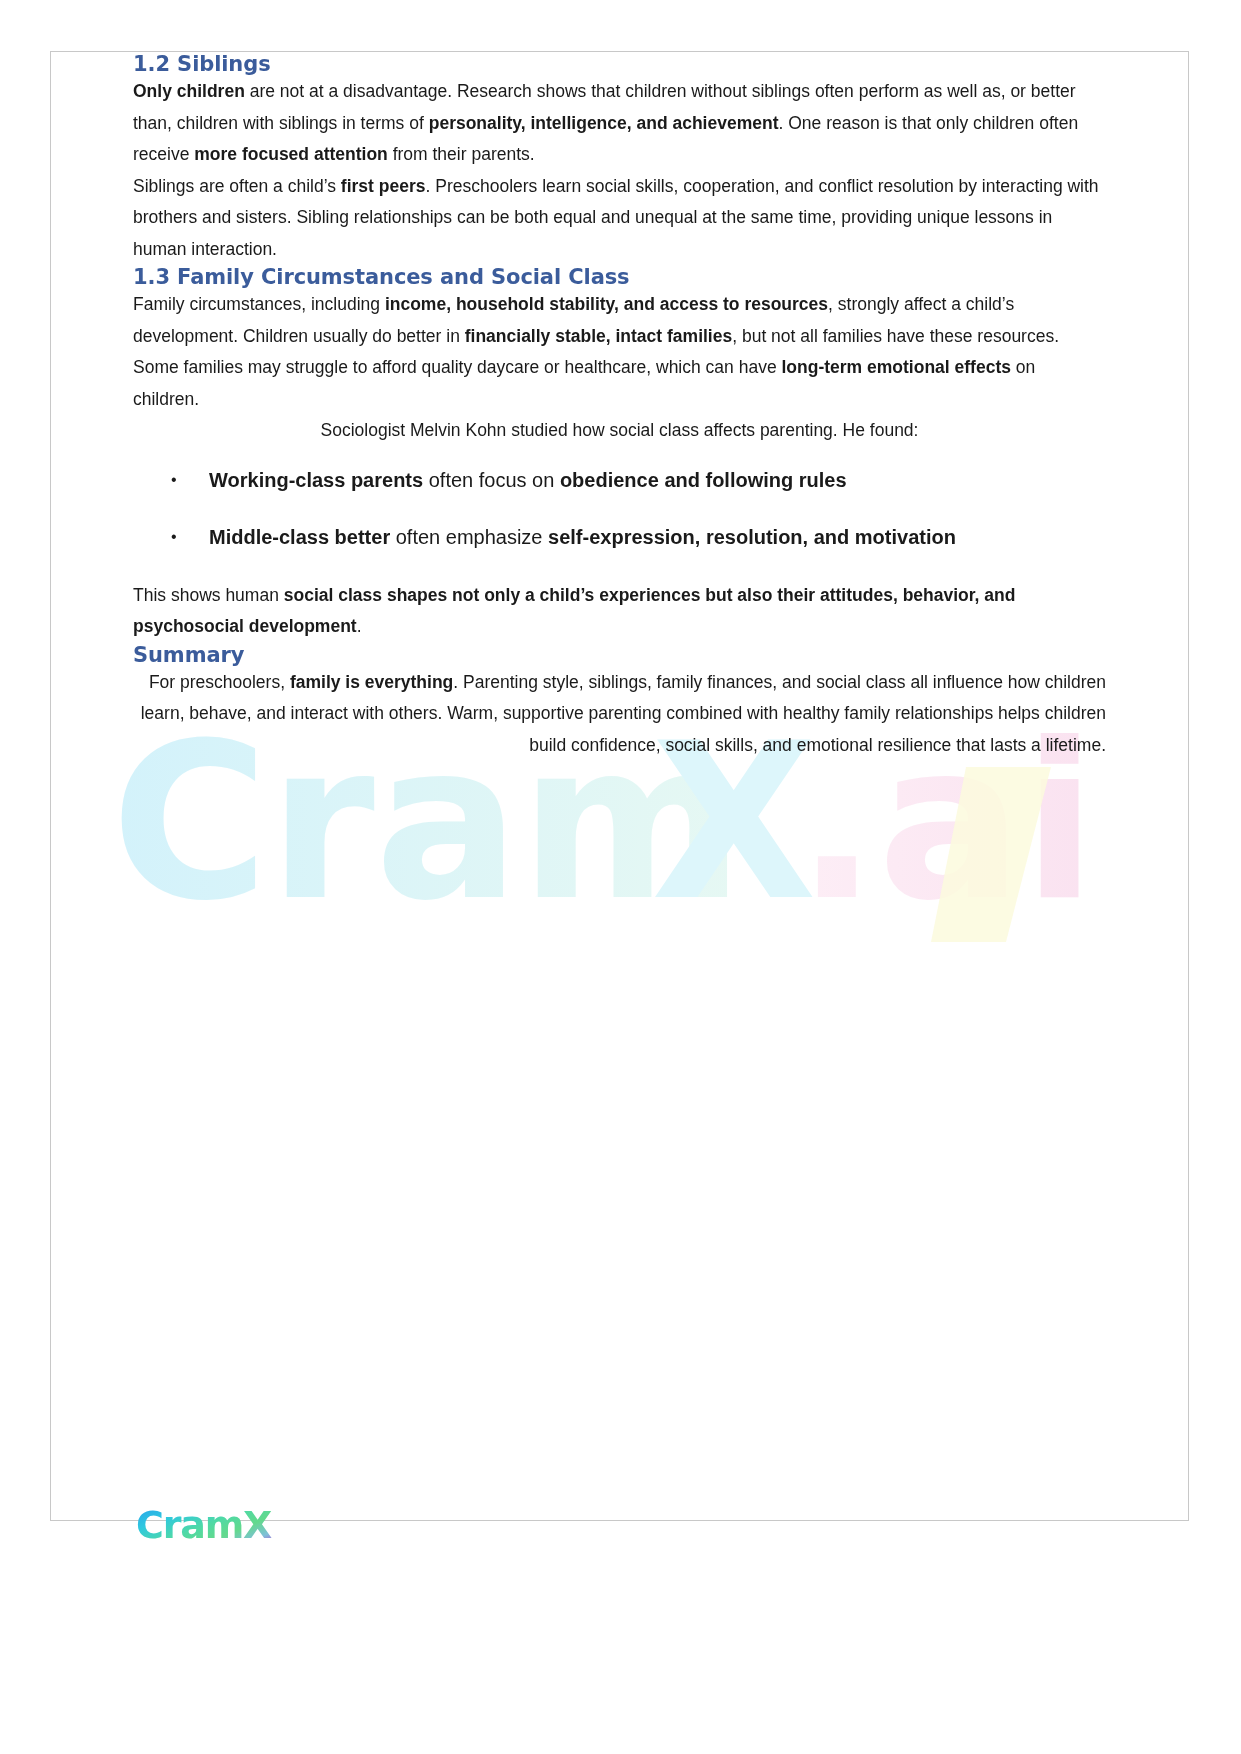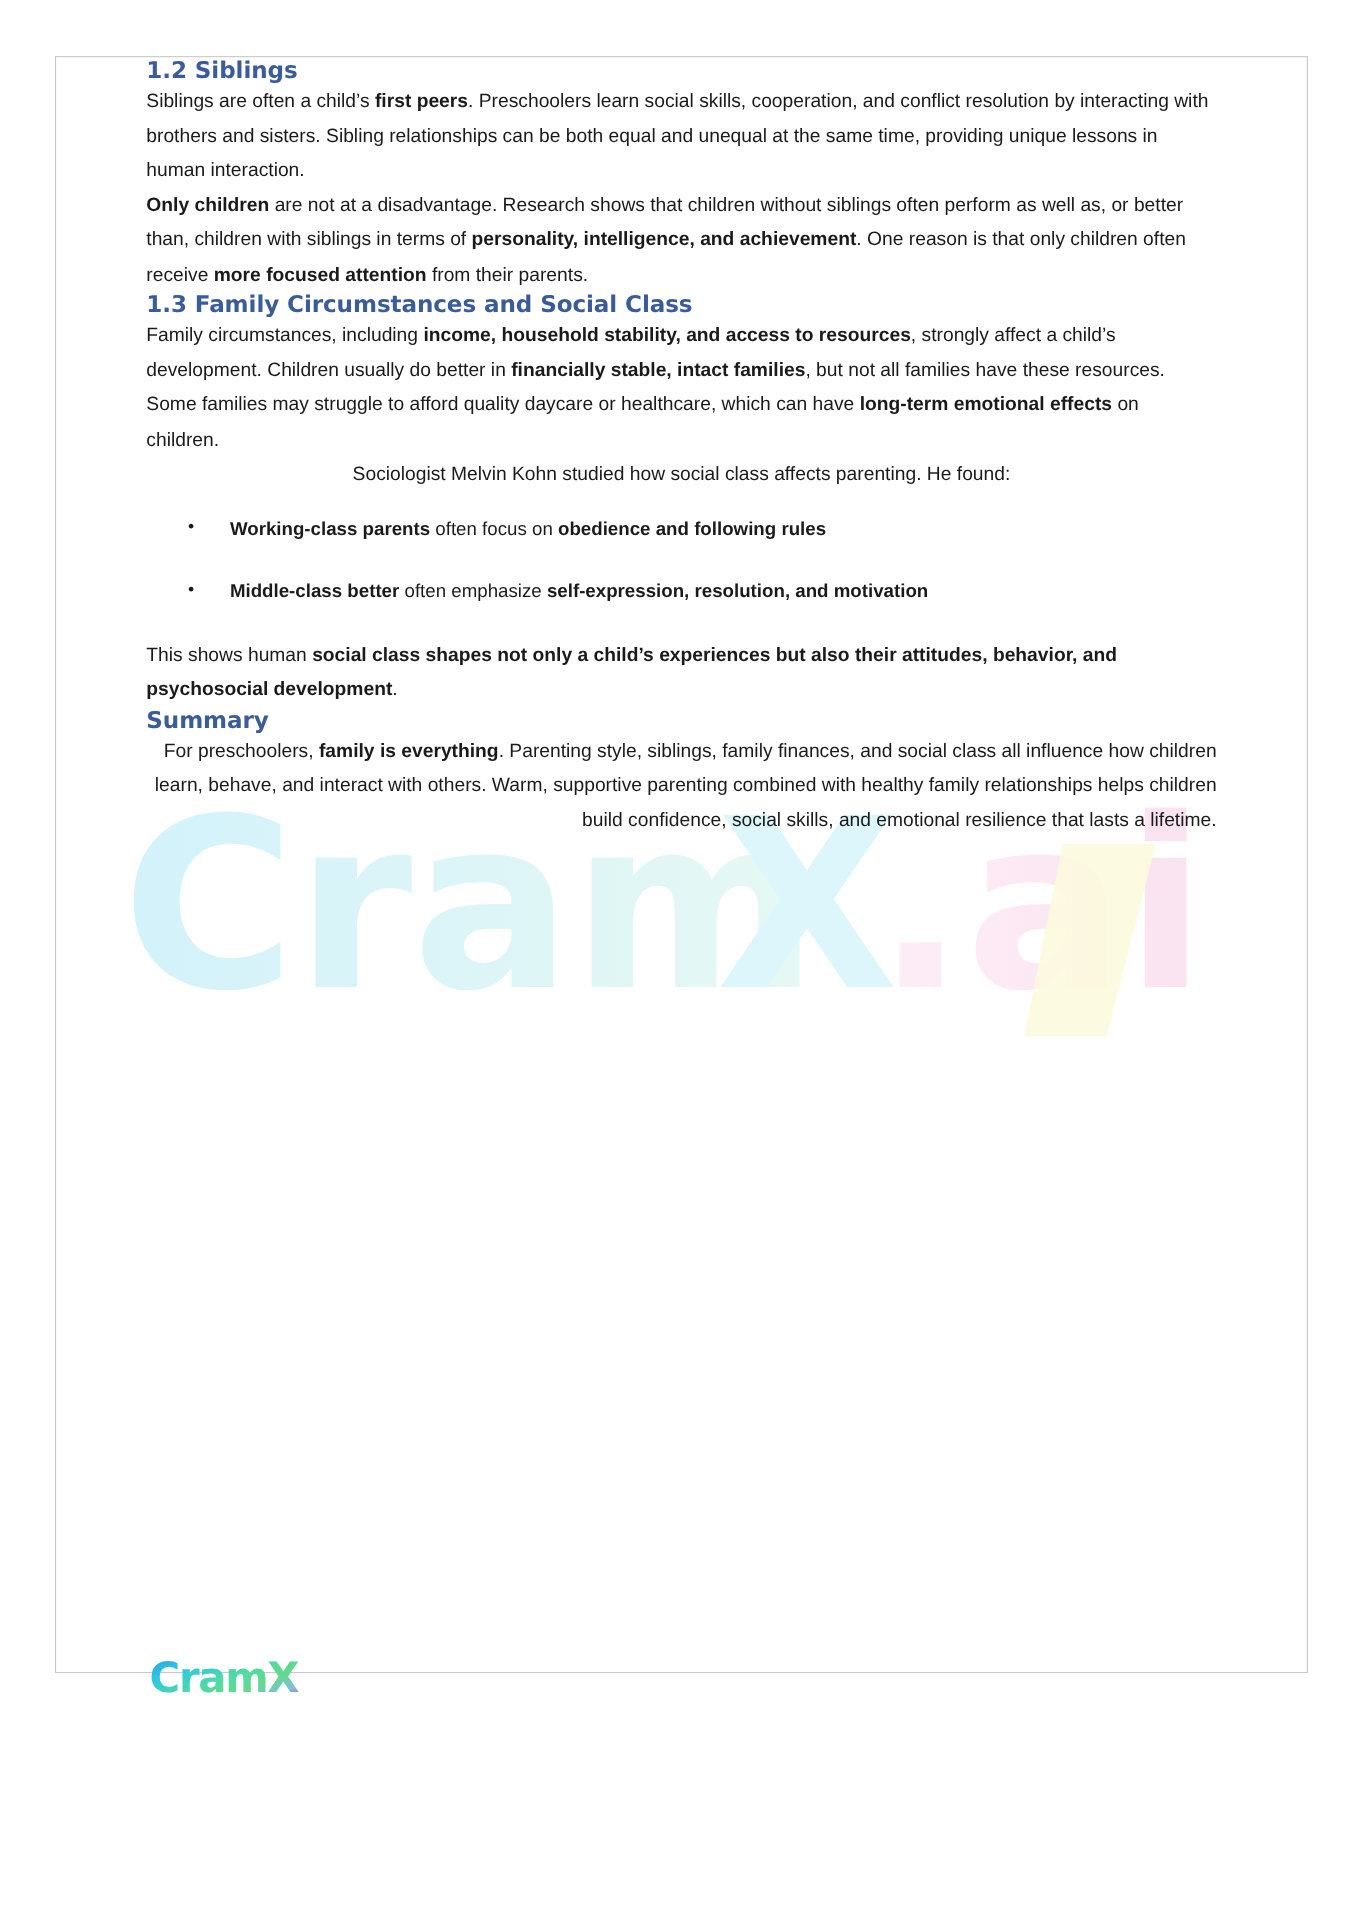--- a/index.html
+++ b/index.html
@@ -88,21 +88,21 @@
   p.body b { font-weight: bold; }
 
   
   ul.bullets {
     list-style: none;
     margin: 18px 0 0 0;
     padding: 0;
   }
   ul.bullets li {
     position: relative;
-    font-size: 17px;
+    font-size: 20px;
     line-height: 31.5px;
     color: #1a1a1a;
     padding-left: 76px;
     margin-bottom: 26px;
   }
   ul.bullets li::before {
     content: "\2022";
     position: absolute;
     left: 38px;
     top: -1px;
@@ -142,26 +142,26 @@
       <text x="745" y="205" font-family="DejaVu Sans, sans-serif" font-size="215" font-weight="bold" fill="url(#wmPink)">.ai</text>
       <polygon points="915,75 1000,75 955,250 880,250" fill="#fcfadd" opacity="0.85"></polygon>
     </svg>
   </div>
 
   <div class="content">
 
 
     <h2 class="section-heading h-siblings">1.2 Siblings</h2>
 
+    <p class="body p-only">
+      <b>Only children</b><span> are not at a disadvantage. Research shows that children without siblings often perform as well as, or better than, children with siblings in terms of </span><b>personality, intelligence, and achievement</b><span>. One reason is that only children often receive </span><b>more focused attention</b><span> from their parents.</span>
+    </p>
+
     <p class="body p-sib-1">
       <span>Siblings are often a child’s </span><b>first peers</b><span>. Preschoolers learn social skills, cooperation, and conflict resolution by interacting with brothers and sisters. Sibling relationships can be both equal and unequal at the same time, providing unique lessons in human interaction.</span>
-    </p>
-
-    <p class="body p-only">
-      <b>Only children</b><span> are not at a disadvantage. Research shows that children without siblings often perform as well as, or better than, children with siblings in terms of </span><b>personality, intelligence, and achievement</b><span>. One reason is that only children often receive </span><b>more focused attention</b><span> from their parents.</span>
     </p>
 
     <h2 class="section-heading h-family">1.3 Family Circumstances and Social Class</h2>
 
     <p class="body p-fam-1">
       <span>Family circumstances, including </span><b>income, household stability, and access to resources</b><span>, strongly affect a child’s development. Children usually do better in </span><b>financially stable, intact families</b><span>, but not all families have these resources. Some families may struggle to afford quality daycare or healthcare, which can have </span><b>long-term emotional effects</b><span> on children.</span>
     </p>
 
     <p class="body p-kohn">Sociologist Melvin Kohn studied how social class affects parenting. He found:</p>
 

